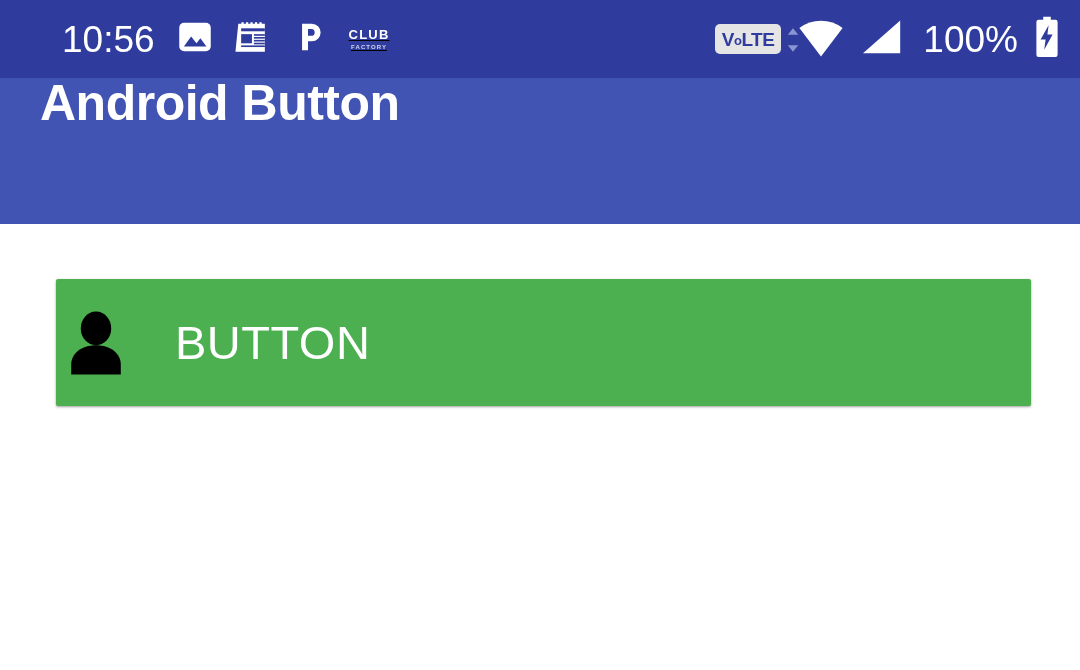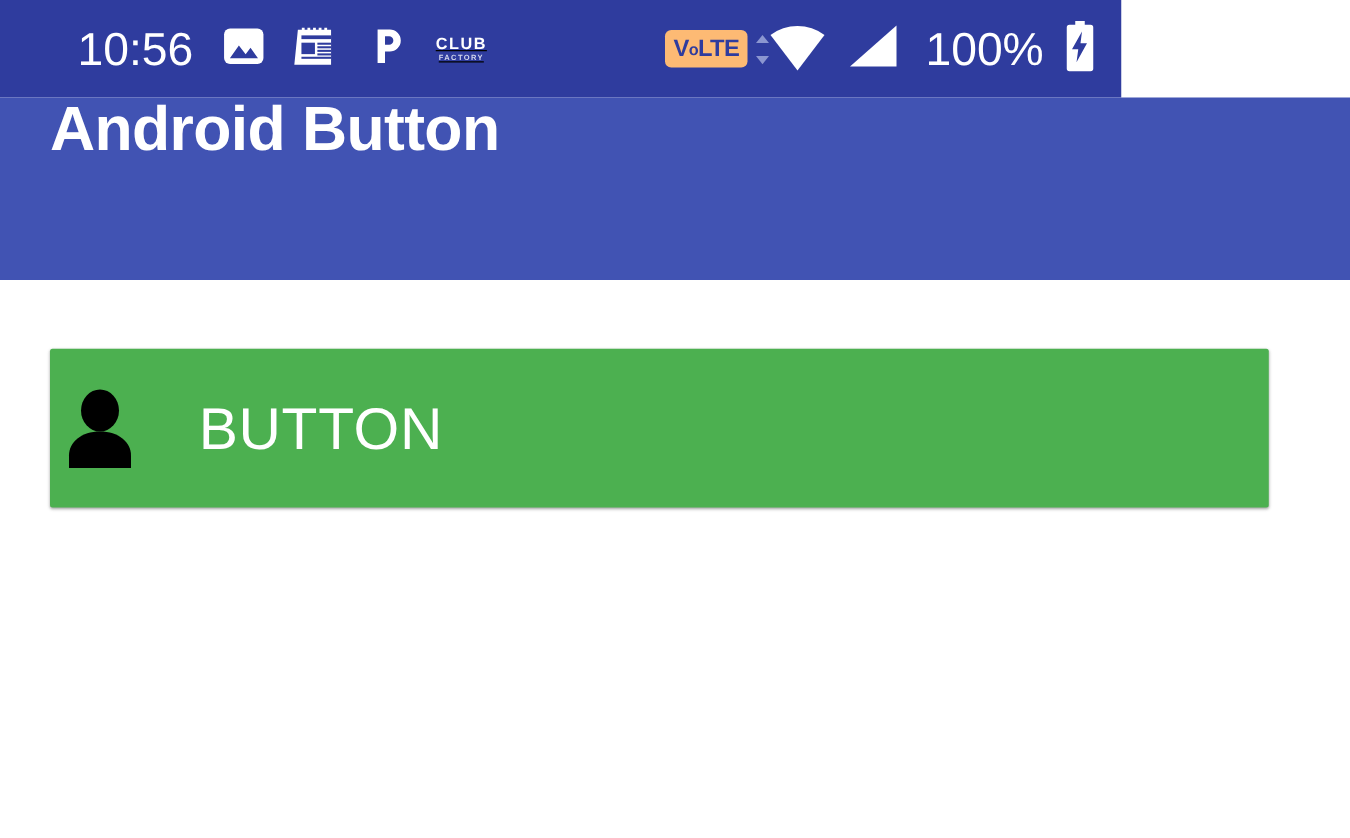--- a/index.html
+++ b/index.html
@@ -19,21 +19,21 @@
     position: relative;
     width: 1080px;
     height: 670px;
     background: #ffffff;
   }
 
   
   .status-bar {
     position: absolute;
     left: 0; top: 0;
-    width: 897px;
+    width: 1080px;
     height: 78px;
     background: #2f3c9e;
     display: flex;
     align-items: center;
     box-sizing: border-box;
     padding: 0 20px 0 62px;
   }
   .status-left {
     display: flex;
     align-items: center;
@@ -57,21 +57,21 @@
     font-size: 37px;
     font-weight: 400;
     line-height: 1;
     margin-left: 4px;
   }
 
   
   .sb-icon { display: block; }
 
   .volte-badge {
-    background: #fdba74;
+    background: #e5e5e5;
     border-radius: 5px;
     padding: 4px 7px 4px 7px;
     display: flex;
     align-items: center;
     justify-content: center;
     height: 30px;
     box-sizing: border-box;
     margin-left: 10px;
   }
   .volte-badge span {
@@ -150,21 +150,21 @@
   .content {
     position: absolute;
     left: 0; top: 224px;
     width: 1080px;
     height: 446px;
     background: #ffffff;
   }
 
   .green-button {
     position: absolute;
-    left: 40px;
+    left: 56px;
     top: 55px;
     width: 975px;
     height: 127px;
     background: #4cb050;
     border: none;
     border-radius: 2px;
     box-shadow: 0 1px 3px rgba(0,0,0,0.22), 0 1px 2px rgba(0,0,0,0.18);
     display: flex;
     align-items: center;
     box-sizing: border-box;

